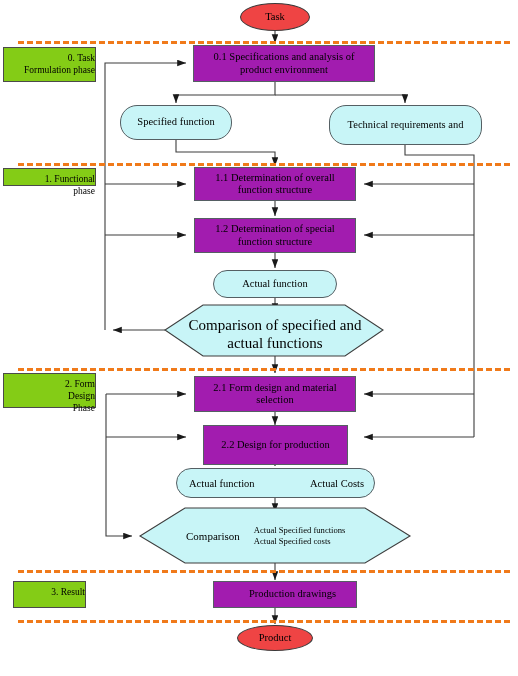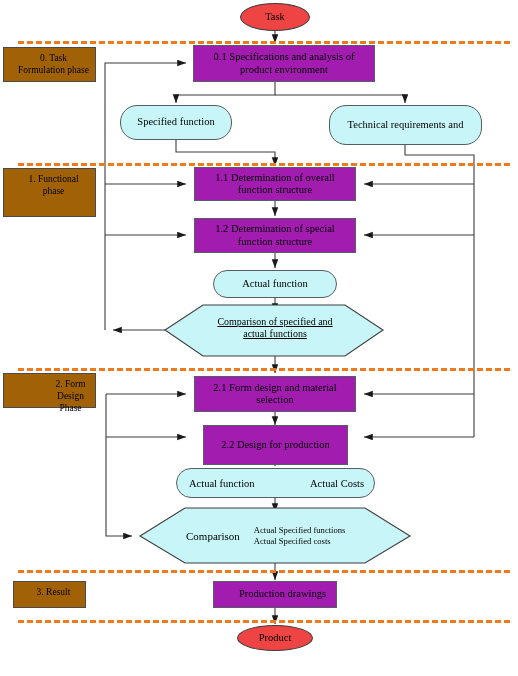--- a/index.html
+++ b/index.html
@@ -48,38 +48,37 @@
   }
   .node-ellipse {
     background: #ef4444;
     border: 1px solid #3a3a3a;
     border-radius: 50%;
     font-size: 10.5px;
   }
   .phase-label {
     position: absolute;
     box-sizing: border-box;
-    background: #a16207;
+    background: #84cc16;
     border: 1px solid #4a4a4a;
     font-size: 9.5px;
     color: #000;
     padding: 4px 0 0 8px;
     line-height: 1.28;
+    text-align: right;
+    z-index: 6;
+  }
+  .hex-label {
+    position: absolute;
+    z-index: 4;
+    color: #000;
     text-align: center;
-    z-index: 6;
-  }
-  .hex-label {
-    position: absolute;
-    z-index: 4;
-    color: #000;
-    text-align: center;
-    font-size: 10px;
+    font-size: 15px;
     line-height: 1.2;
     pointer-events: none;
-    text-decoration: underline;
   }
   .hex-split {
     position: absolute;
     z-index: 4;
     color: #000;
     pointer-events: none;
     display: flex;
     align-items: center;
   }
   .hex-split .big {
@@ -180,21 +179,21 @@
   <div class="dashed-sep" style="left:18px; top:163px; width:492px;"></div>
   <div class="dashed-sep" style="left:18px; top:368px; width:492px;"></div>
   <div class="dashed-sep" style="left:18px; top:570px; width:492px;"></div>
   <div class="dashed-sep" style="left:18px; top:620px; width:492px;"></div>
 
   <div class="phase-label" style="left:3px; top:47px; width:93px; height:35px;">
     <div>0. Task</div>
     <div>Formulation phase</div>
   </div>
 
-  <div class="phase-label" style="left:3px; top:168px; width:93px; height:49px;">
+  <div class="phase-label" style="left:3px; top:168px; width:93px; height:18px;">
     <div>1.  Functional</div>
     <div>phase</div>
   </div>
 
   <div class="phase-label" style="left:3px; top:373px; width:93px; height:35px;padding-left:42px;">
     <div>2. Form Design</div>
     <div>Phase</div>
   </div>
 
   <div class="phase-label" style="left:13px; top:581px; width:73px; height:27px;">
@@ -264,21 +263,21 @@
   </div>
 
   <div class="hex-split" style="left:186px; top:521px; width:220px; height:30px;">
     <span class="big">Comparison</span>
     <span class="small">
       <span style="display:block;">Actual Specified functions</span>
       <span style="display:block;">Actual Specified costs</span>
     </span>
   </div>
 
-  <div class="node node-box" style="left:213px; top:581px; width:124px; height:27px;padding-left:15px;">
+  <div class="node node-box" style="left:213px; top:581px; width:144px; height:27px;padding-left:15px;">
     <span class="nowrap">Production drawings</span>
   </div>
 
   <div class="node node-ellipse" style="left:237px; top:625px; width:76px; height:26px;">
     <span>Product</span>
   </div>
 
 </div>
 
 </body></html>

